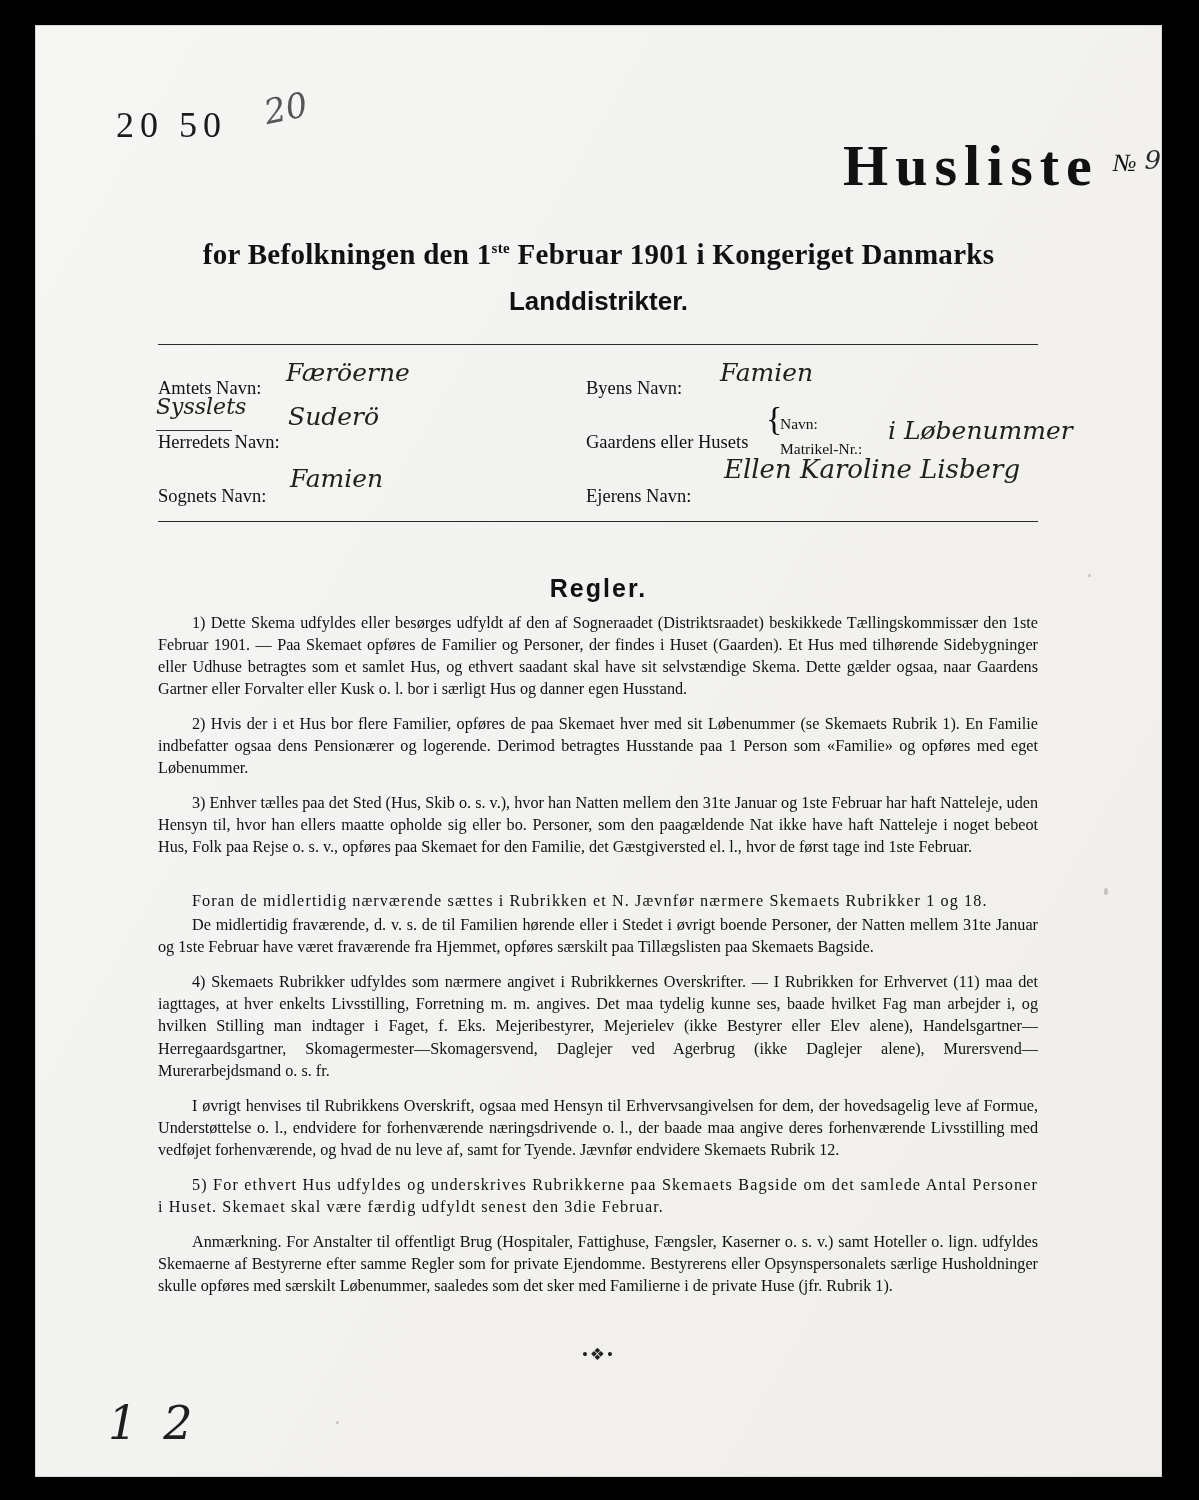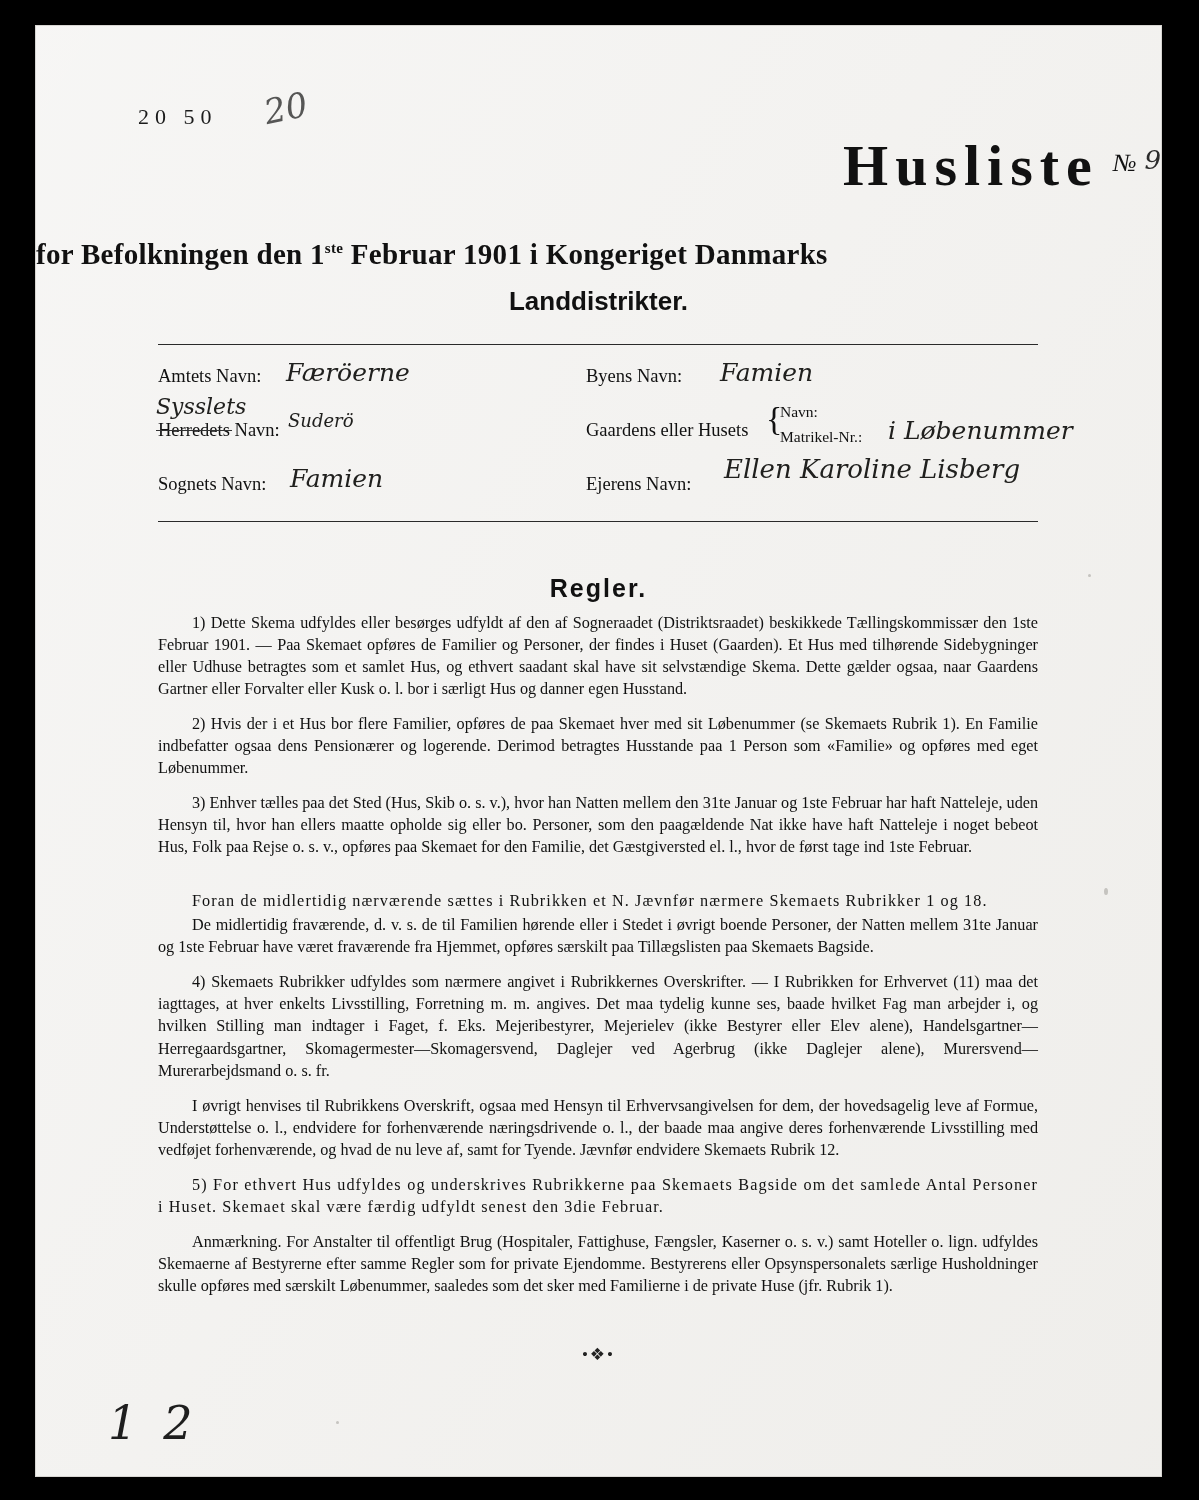--- a/index.html
+++ b/index.html
@@ -36,24 +36,23 @@
     width: 1125px;
     height: 1450px;
   }
 
   
   .stamp-num {
     position: absolute;
     top: 78px;
     left: 80px;
     font-family: "Liberation Serif", serif;
-    font-size: 22px;
+    font-size: 36px;
     letter-spacing: 6px;
     color: #1b1b1b;
-    margin-left: 22px;
   }
   .stamp-hand {
     position: absolute;
     top: 62px;
     left: 228px;
     font-family: "DejaVu Serif", serif;
     font-style: italic;
     font-size: 34px;
     color: #2a2a2a;
     transform: rotate(-12deg);
@@ -91,20 +90,21 @@
     font-size: 26px;
     margin-left: 8px;
     vertical-align: 16px;
     color: #2b2b2b;
   }
   .subtitle {
     position: absolute;
     top: 212px;
     left: 0;
     width: 1125px;
+    text-align: center;
     font-family: "Liberation Serif", serif;
     font-weight: bold;
     font-size: 29px;
     color: #111;
     letter-spacing: .3px;
   }
   .subtitle sup { font-size: 15px; }
   .subtitle2 {
     position: absolute;
     top: 260px;
@@ -133,20 +133,21 @@
     width: 890px;
     height: 155px;
     font-size: 18.5px;
     color: #111;
   }
   .f-label {
     position: absolute;
     font-family: "Liberation Serif", serif;
     font-size: 18.5px;
     white-space: nowrap;
+    margin-top: 12px;
   }
   .f-hand {
     position: absolute;
     font-family: "DejaVu Serif", serif;
     font-style: italic;
     color: #20201e;
     white-space: nowrap;
   }
   .strike {
     position: absolute;
@@ -241,21 +242,21 @@
     <div class="rule top"></div>
 
     <div class="fields">
 
       <span class="f-label" style="left:0px; top:8px;">Amtets Navn:</span>
       <span class="f-hand" style="left:128px; top:0px; font-size:25px;">Færöerne</span>
 
       <span class="f-hand" style="left:-2px; top:36px; font-size:22px;">Sysslets</span>
       <span class="f-label" style="left:0px; top:62px;">Herredets Navn:</span>
       <span class="strike" style="left:-2px; top:72px; width:76px;"></span>
-      <span class="f-hand" style="left:130px; top:52px; font-size:18px;">Suderö</span>
+      <span class="f-hand" style="left:130px; top:44px; font-size:25px;">Suderö</span>
 
       <span class="f-label" style="left:0px; top:116px;">Sognets Navn:</span>
       <span class="f-hand" style="left:132px; top:106px; font-size:25px;">Famien</span>
 
       <span class="f-label" style="left:428px; top:8px;">Byens Navn:</span>
       <span class="f-hand" style="left:562px; top:0px; font-size:25px;">Famien</span>
 
       <span class="f-label" style="left:428px; top:62px;">Gaardens eller Husets</span>
       <span class="brace" style="left:608px; top:44px;">{</span>
       <span class="f-label" style="left:622px; top:45px; font-size:15.5px;">Navn:</span>

